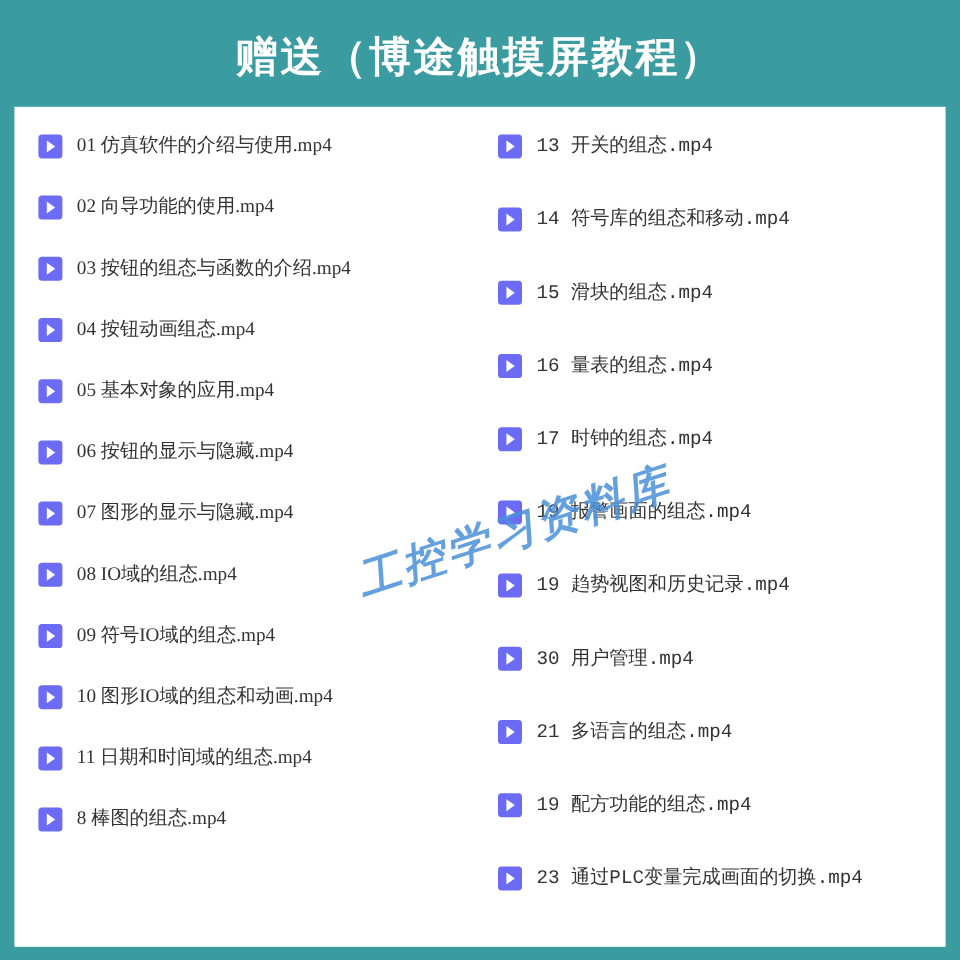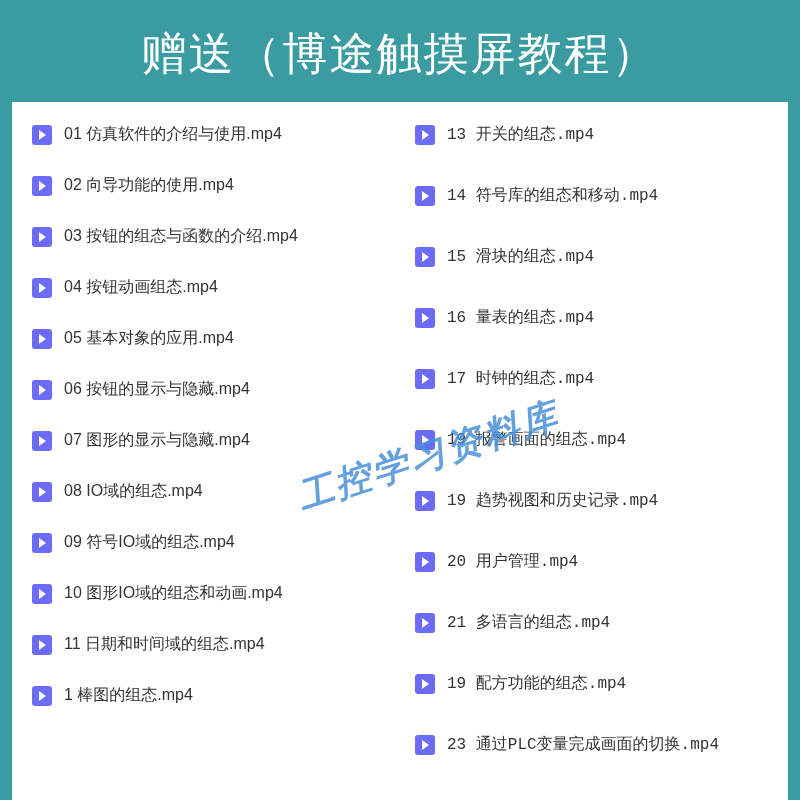--- a/index.html
+++ b/index.html
@@ -15,38 +15,39 @@
       padding: 12px;
       position: relative;
       overflow: hidden;
     }
     .header {
       text-align: center;
       padding: 12px 0 18px 0;
     }
     .header-title {
       color: #ffffff;
-      font-size: 45px;
-      font-weight: normal;
+      font-size: 35px;
+      font-weight: bold;
       letter-spacing: 2px;
     }
     .content {
       background: #ffffff;
       height: 700px;
       padding: 16px 10px;
       position: relative;
     }
     .columns {
       display: flex;
     }
     .column {
       flex: 1;
     }
     .column-left {
       padding-left: 10px;
+      font-family: Liberation Serif, serif;
     }
     .column-right {
       padding-left: 20px;
     }
     .file-item {
       display: flex;
       align-items: center;
       padding: 6px 0;
       margin-bottom: 18px;
     }
@@ -141,21 +142,21 @@
         <div class="file-item">
           <div class="file-icon"></div>
           <div class="file-name">10 图形IO域的组态和动画.mp4</div>
         </div>
         <div class="file-item">
           <div class="file-icon"></div>
           <div class="file-name">11 日期和时间域的组态.mp4</div>
         </div>
         <div class="file-item">
           <div class="file-icon"></div>
-          <div class="file-name">1 棒图的组态.mp4</div>
+          <div class="file-name">8 棒图的组态.mp4</div>
         </div>
       </div>
     <div class="column column-right" id="col-right">
         <div class="file-item">
           <div class="file-icon"></div>
           <div class="file-name">13 开关的组态.mp4</div>
         </div>
         <div class="file-item">
           <div class="file-icon"></div>
           <div class="file-name">14 符号库的组态和移动.mp4</div>
@@ -175,21 +176,21 @@
         <div class="file-item">
           <div class="file-icon"></div>
           <div class="file-name">19 报警画面的组态.mp4</div>
         </div>
         <div class="file-item">
           <div class="file-icon"></div>
           <div class="file-name">19 趋势视图和历史记录.mp4</div>
         </div>
         <div class="file-item">
           <div class="file-icon"></div>
-          <div class="file-name">20 用户管理.mp4</div>
+          <div class="file-name">30 用户管理.mp4</div>
         </div>
         <div class="file-item">
           <div class="file-icon"></div>
           <div class="file-name">21 多语言的组态.mp4</div>
         </div>
         <div class="file-item">
           <div class="file-icon"></div>
           <div class="file-name">19 配方功能的组态.mp4</div>
         </div>
         <div class="file-item">

